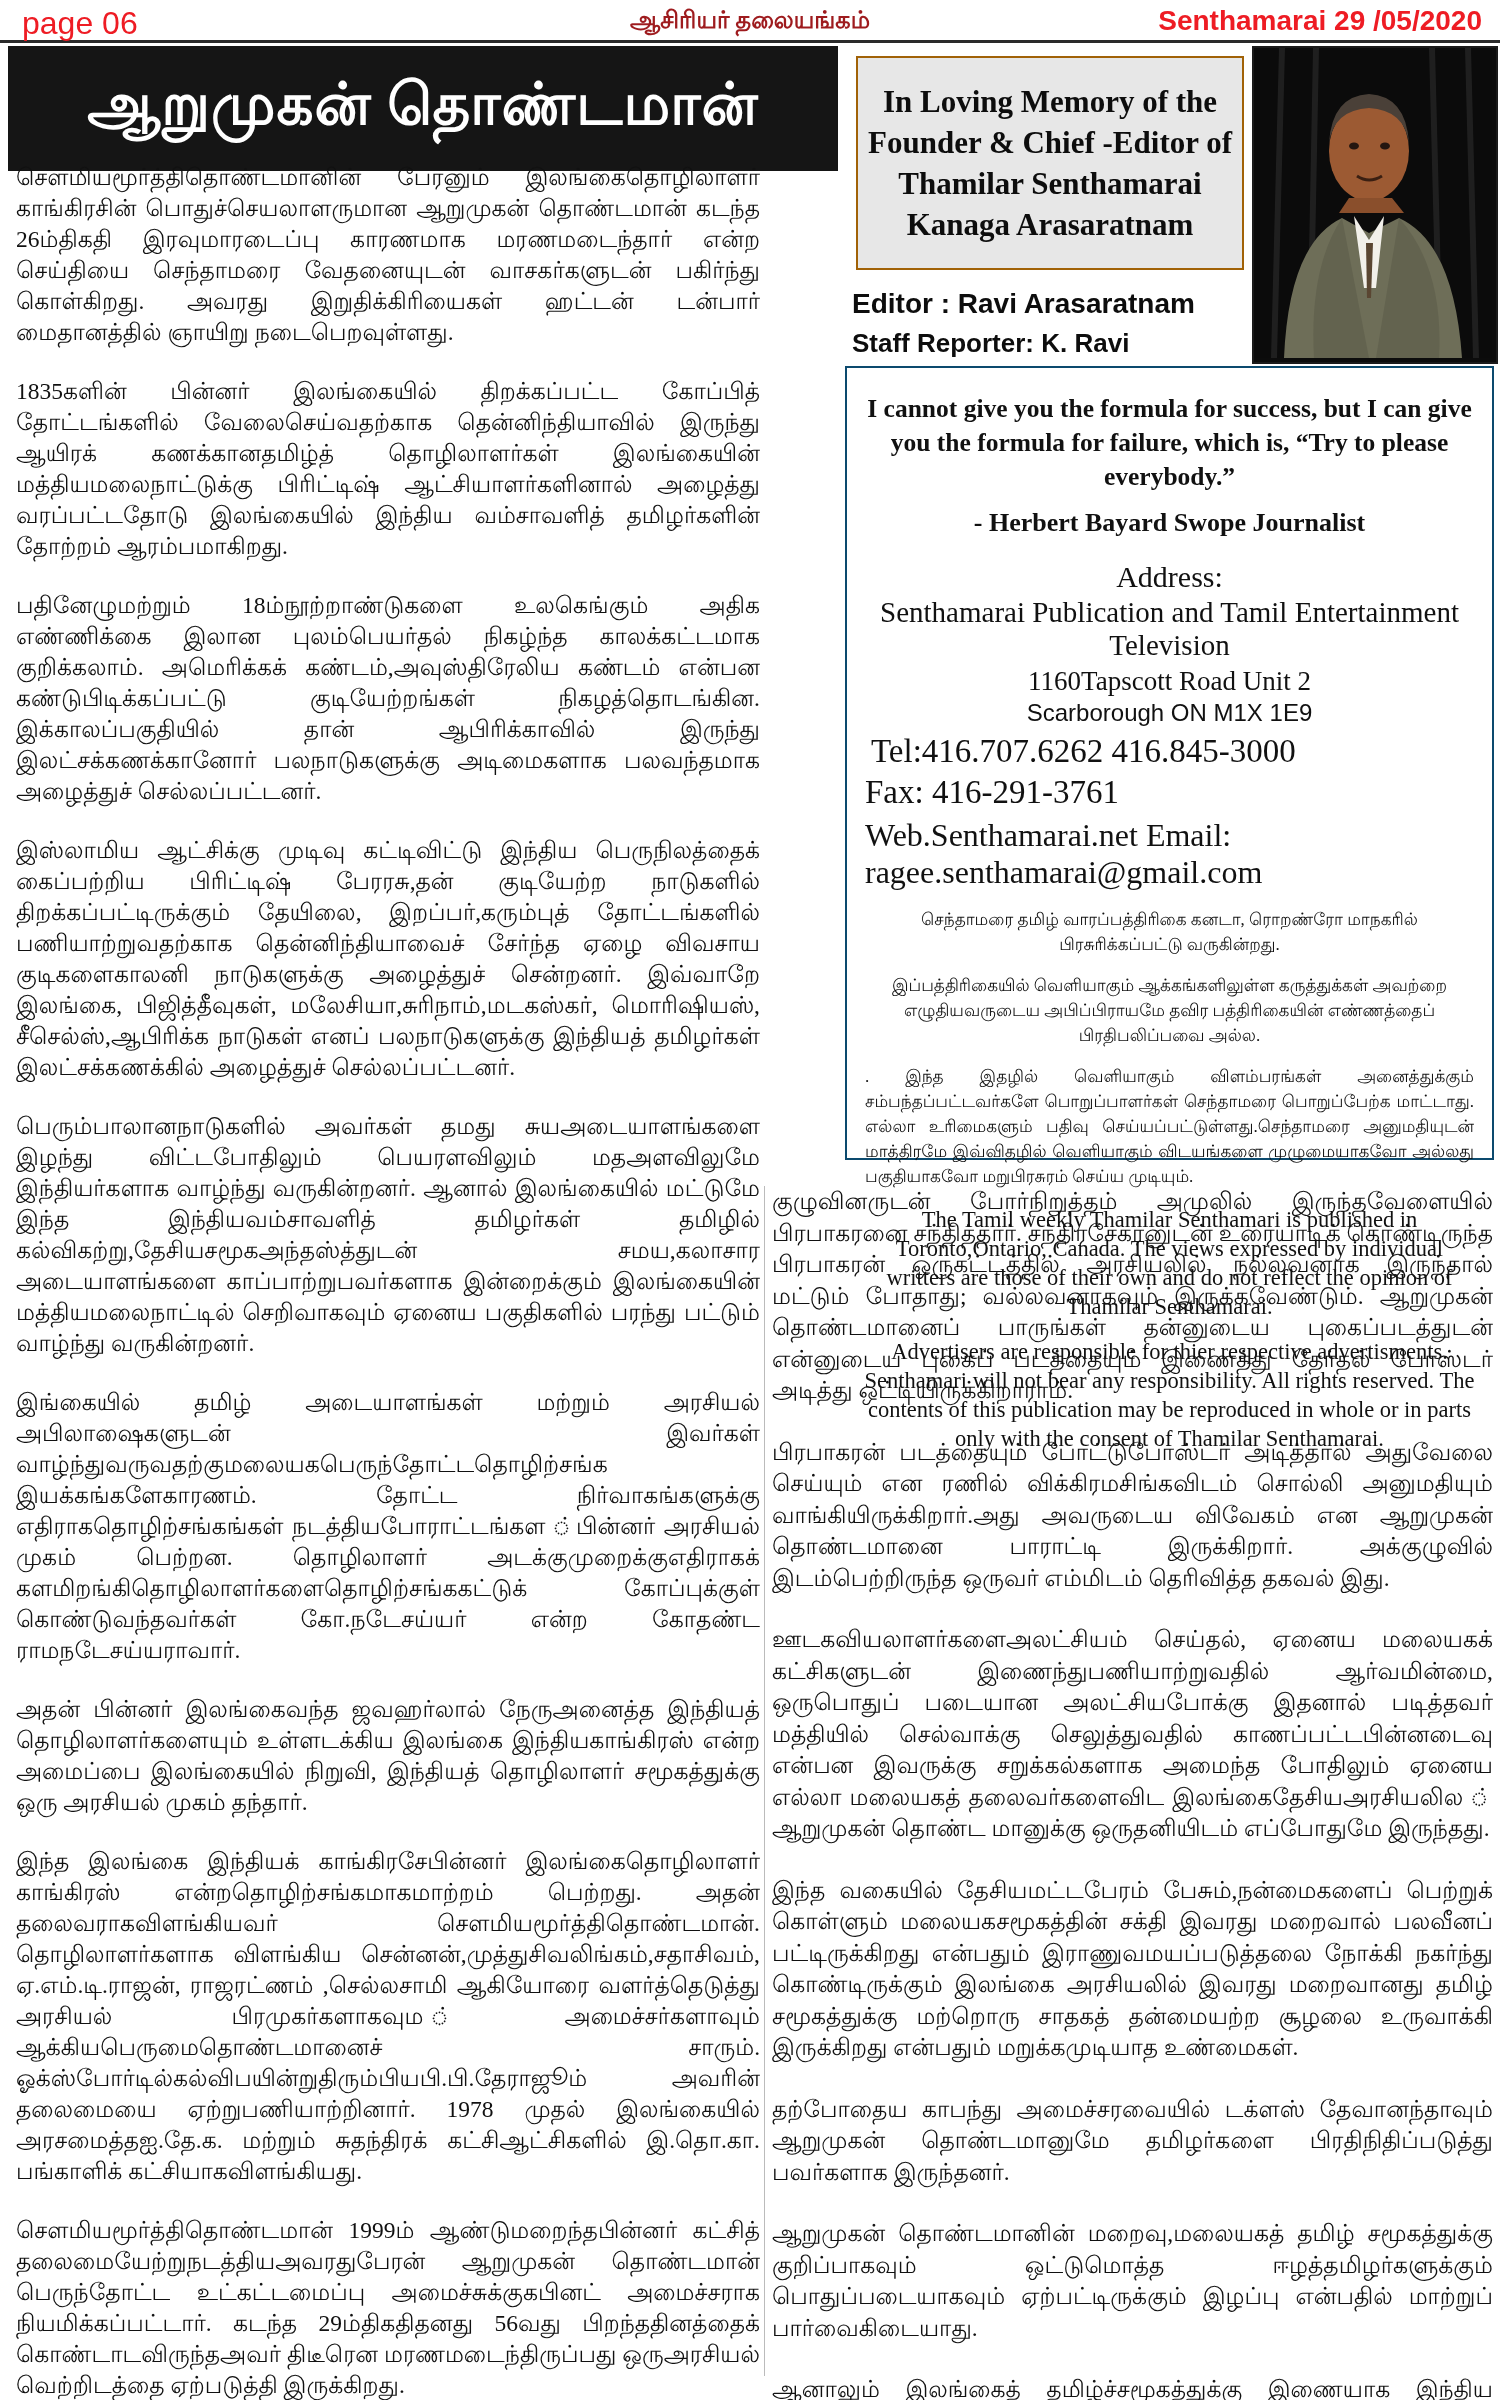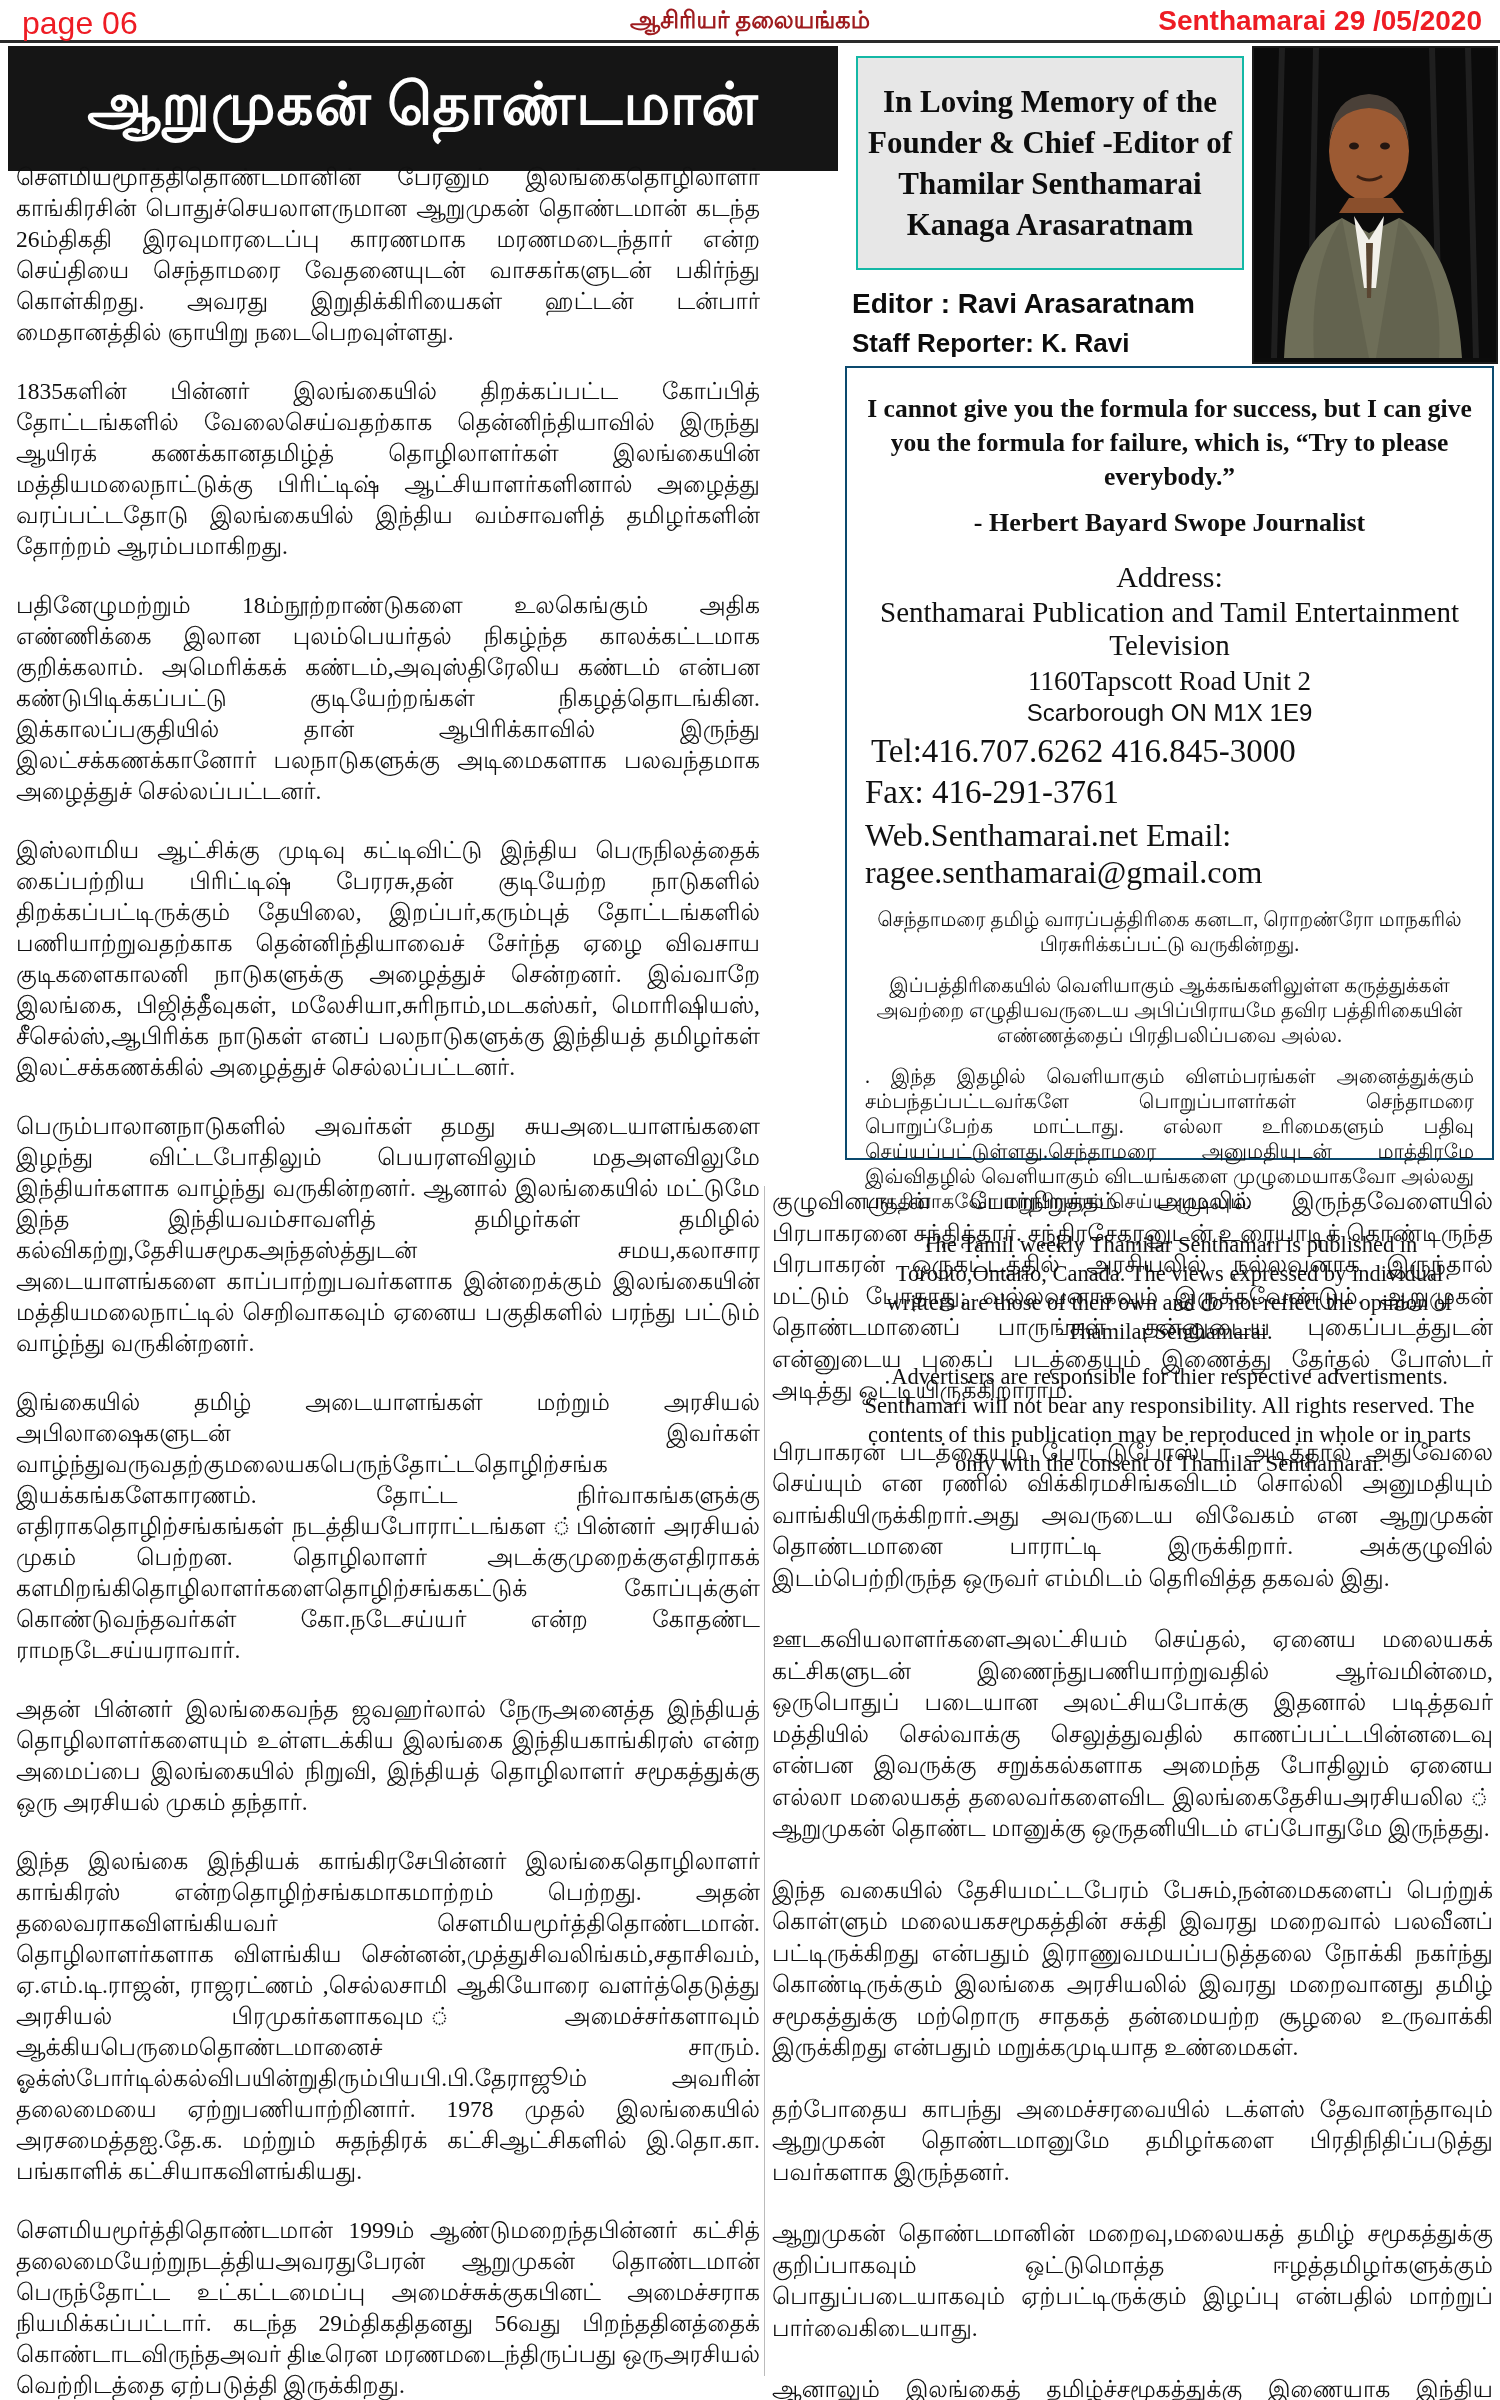--- a/index.html
+++ b/index.html
@@ -17,42 +17,42 @@
              font-weight:bold;font-size:28px;color:#ee1c24;}
   
   .headline-box{position:absolute;left:8px;top:46px;width:830px;height:125px;background:#151515;
                 display:flex;align-items:center;justify-content:center;}
   .headline-box span{color:#fff;font-weight:bold;font-size:58px;letter-spacing:1px;}
   .left-text{position:absolute;left:16px;top:162px;width:744px;}
   .left-text p{margin:0 0 28px;font-size:23.5px;line-height:31px;text-align:justify;}
   .left-text p:last-child{margin-bottom:0;}
   
   .memory-box{position:absolute;left:856px;top:56px;width:384px;height:210px;
-              background:#e7e7e7;border:2px solid #14b8a6;
+              background:#e7e7e7;border:2px solid #a16207;
               display:flex;align-items:center;justify-content:center;text-align:center;}
   .memory-box div{font-weight:bold;font-size:31px;line-height:41px;color:#0d0d0d;}
   .editor-block{position:absolute;left:852px;top:288px;width:392px;
                 font-family:"Liberation Sans",sans-serif;font-weight:bold;color:#0d0d0d;}
   .editor-block .l1{font-size:28px;margin-bottom:8px;}
   .editor-block .l2{font-size:26px;}
   .photo{position:absolute;left:1252px;top:46px;width:242px;height:314px;border:2px solid #1a1a1a;
          background:#0c0c0c;}
   
   .info-box{position:absolute;left:845px;top:366px;width:649px;height:794px;
             border:2px solid #0c4a6e;box-sizing:border-box;padding:24px 14px 10px;text-align:center;}
   .quote{font-size:25.5px;line-height:34px;font-weight:bold;margin:0 6px 14px;}
   .attribution{font-size:26px;font-weight:bold;margin-bottom:22px;}
   .addr-head{font-size:30px;margin-bottom:2px;}
   .addr1{font-size:29px;margin-bottom:4px;}
   .addr2{font-size:27px;margin-bottom:2px;}
   .addr3{font-family:"Liberation Sans",sans-serif;font-size:24px;margin-bottom:6px;}
   .tel{font-size:33px;text-align:left;padding-left:10px;}
   .fax{font-size:33px;text-align:left;padding-left:4px;margin-top:4px;}
   .web{font-size:32px;text-align:left;padding-left:4px;margin:6px 0 16px;}
-  .t-notice{font-size:20px;line-height:25px;margin:0 4px 16px;}
+  .t-notice{font-size:17px;line-height:25px;margin:0 4px 16px;}
   .t-notice.justified{text-align:justify;}
   .e-notice{font-size:22.5px;line-height:29px;margin:0 2px 16px;}
   
   .right-article{position:absolute;left:772px;top:1186px;width:721px;}
   .right-article p{margin:0 0 30px;font-size:23.5px;line-height:31.5px;text-align:justify;}
   .col-divider{position:absolute;left:764px;top:1186px;width:1px;height:1190px;background:#bbb;}
 </style>
 </head>
 <body>
 

